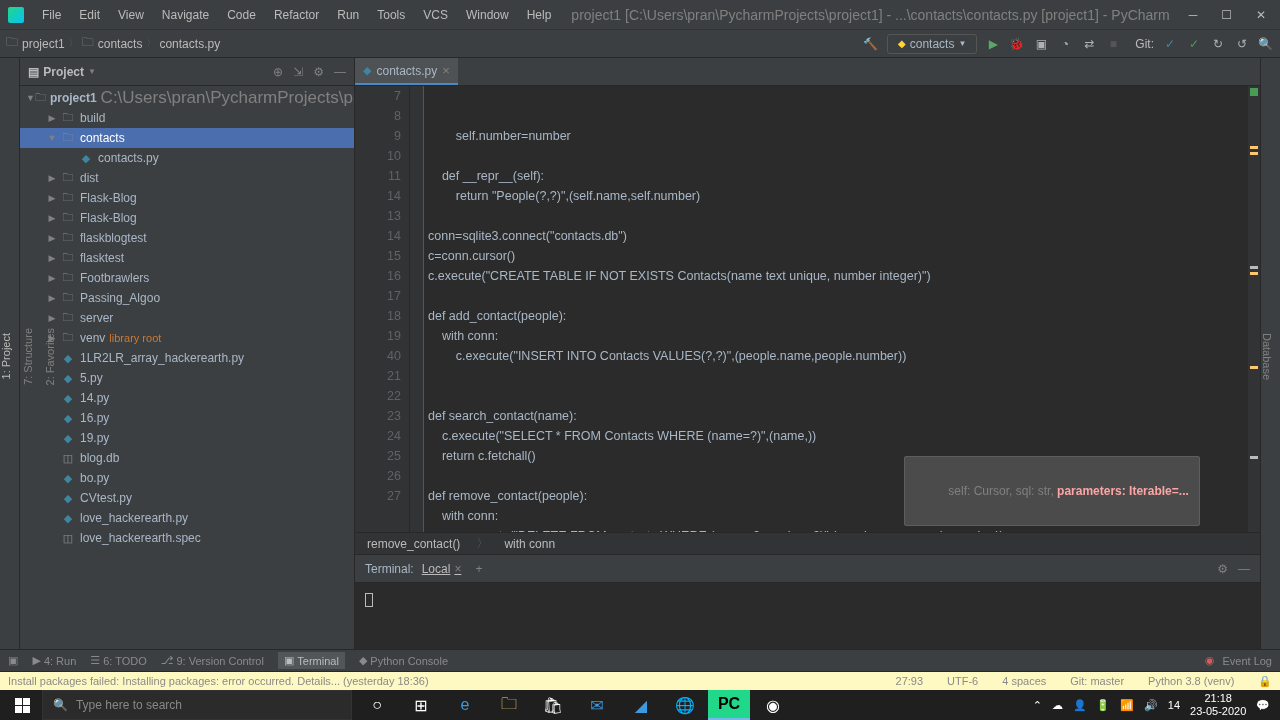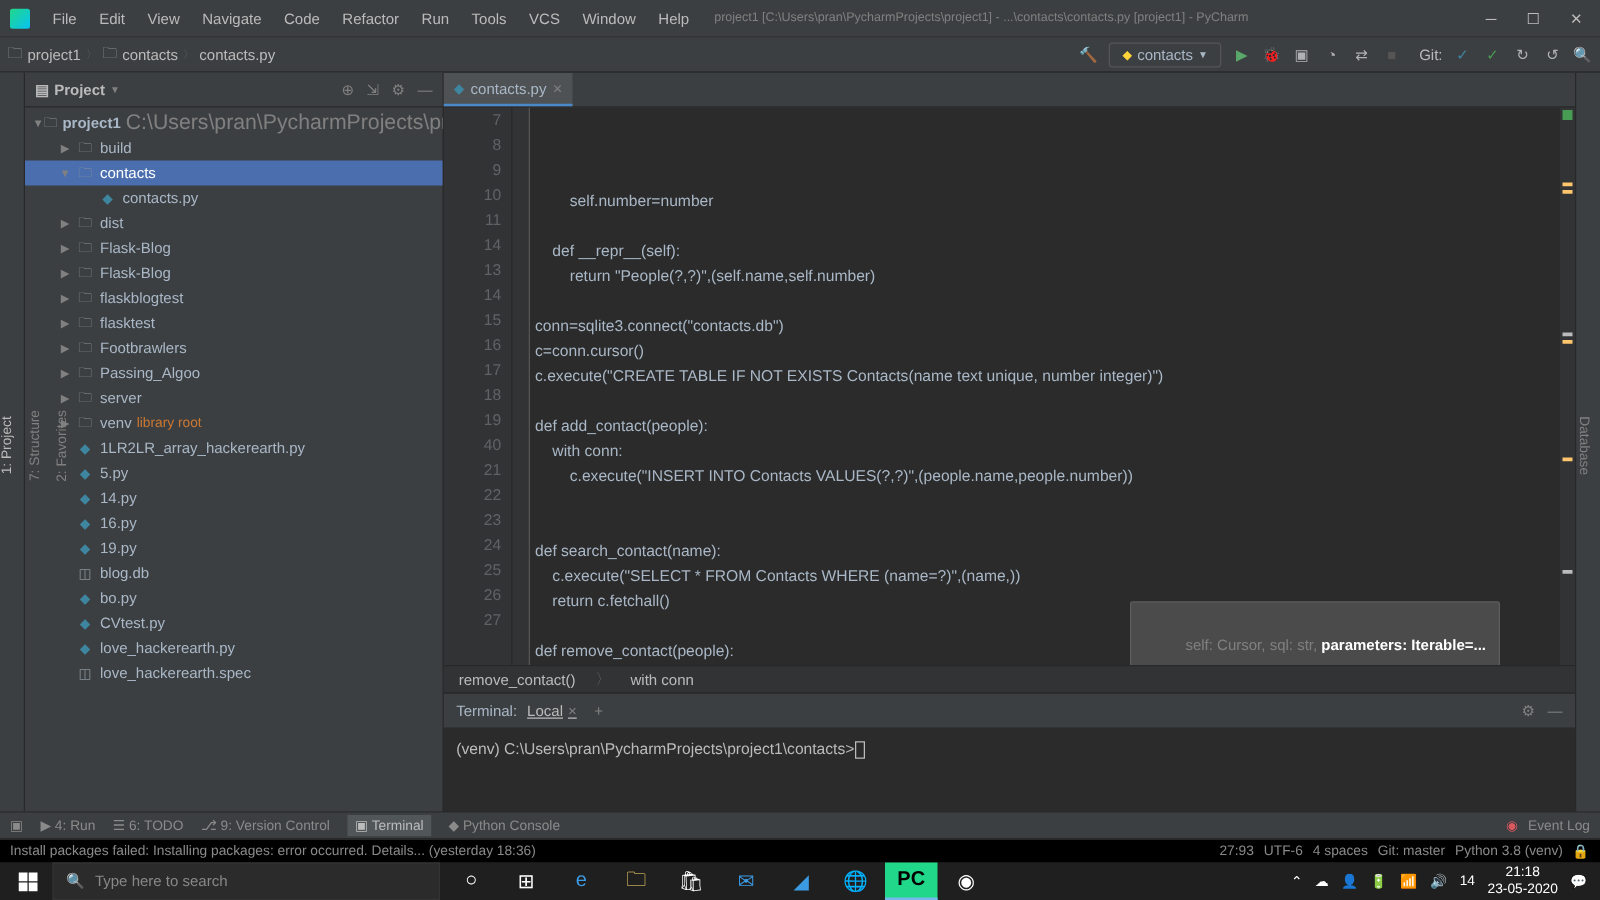--- a/index.html
+++ b/index.html
@@ -3,21 +3,21 @@
 <meta charset="utf-8">
 <style>
 * { margin: 0; padding: 0; box-sizing: border-box; font-family: 'Segoe UI', Arial, sans-serif; }
 body { background: #2b2b2b; color: #a9b7c6; font-size: 12px; overflow: hidden; width: 1280px; height: 720px; }
 
 
 .titlebar { height: 30px; background: #3c3f41; display: flex; align-items: center; padding: 0 8px; border-bottom: 1px solid #323232; }
 .titlebar .logo { width: 16px; height: 16px; background: linear-gradient(135deg, #21d789, #07c3f2); border-radius: 2px; margin-right: 10px; }
 .menubar { display: flex; gap: 2px; justify-content: flex-end; }
 .menubar span { padding: 4px 8px; color: #bbbbbb; cursor: pointer; }
-.titlepath { flex: 1; color: #808080; font-size: 10px; padding-left: 12px; white-space: nowrap; overflow: hidden; }
+.titlepath { flex: 1; color: #808080; font-size: 14px; padding-left: 12px; white-space: nowrap; overflow: hidden; }
 .winbtns { display: flex; gap: 12px; margin-left: auto; color: #bbbbbb; }
 .winbtns span { cursor: pointer; padding: 2px 6px; }
 
 
 .navbar { height: 28px; background: #3c3f41; display: flex; align-items: center; padding: 0 6px; border-bottom: 1px solid #282828; }
 .breadcrumb { display: flex; align-items: center; gap: 4px; font-size: 12px; color: #bbbbbb; }
 .breadcrumb .folder-icon { color: #87939a; }
 .breadcrumb .chev { color: #5e5e5e; font-size: 9px; }
 .toolbar-right { margin-left: auto; display: flex; align-items: center; gap: 8px; }
 .run-config { background: #3c3f41; border: 1px solid #555; padding: 2px 10px; border-radius: 3px; display: flex; align-items: center; gap: 4px; }
@@ -53,52 +53,52 @@
 
 
 .editor-area { flex: 1; display: flex; flex-direction: column; background: #2b2b2b; }
 .tabstrip { height: 28px; background: #3c3f41; display: flex; align-items: center; border-bottom: 1px solid #282828; }
 .tab { height: 27px; padding: 0 8px; display: flex; align-items: center; gap: 5px; background: #4e5254; border-bottom: 2px solid #4a88c7; cursor: pointer; }
 .tab .py-icon { color: #3e86a0; font-size: 11px; }
 .tab .close { color: #808080; cursor: pointer; font-size: 13px; }
 .editor { flex: 1; display: flex; font-family: 'JetBrains Mono', Consolas, monospace; font-size: 12.5px; line-height: 20px; position: relative; overflow: hidden; }
 .gutter { width: 55px; background: #313335; color: #606366; text-align: right; padding: 0 8px 0 0; user-select: none; border-right: 1px solid #282828; }
 .fold-col { width: 14px; background: #313335; border-right: 1px solid #555; }
-.code { flex: 1; padding-left: 4px; position: relative; white-space: pre; margin-top: 25px; }
+.code { flex: 1; padding-left: 4px; position: relative; white-space: pre; }
 .code-line { height: 20px; }
 
 .marker-stripe { width: 12px; background: #313335; position: relative; }
 .marker { position: absolute; width: 8px; height: 3px; left: 2px; }
 .marker.y { background: #ffc66d; }
 .marker.w { background: #bbbbbb; }
 .green-sq { position: absolute; top: 2px; left: 2px; width: 8px; height: 8px; background: #499c54; }
 
 .param-hint { position: absolute; background: #4b4b4b; border: 1px solid #5e5e5e; padding: 4px 10px; color: #808080; font-size: 12px; border-radius: 2px; }
-.param-hint .active { color: #ffffff; font-weight: bold; }
+.param-hint .active { color: #fca5a5; font-weight: bold; }
 
 .breadcrumb-bar { height: 22px; background: #313335; display: flex; align-items: center; padding: 0 12px; gap: 16px; font-size: 12px; color: #bbbbbb; border-top: 1px solid #282828; }
 .breadcrumb-bar .chev2 { color: #606366; }
 
 
 .terminal-panel { height: 95px; background: #2b2b2b; border-top: 1px solid #282828; display: flex; flex-direction: column; }
 .term-header { height: 28px; background: #3c3f41; display: flex; align-items: center; padding: 0 10px; border-bottom: 1px solid #282828; }
 .term-tab { padding: 2px 8px; color: #bbbbbb; display: flex; align-items: center; gap: 4px; }
 .term-tab.active { text-decoration: underline; }
 .term-body { flex: 1; padding: 8px 10px; font-family: Consolas, monospace; font-size: 12.5px; color: #bbbbbb; }
 .cursor-block { display: inline-block; width: 8px; height: 14px; border: 1px solid #bbbbbb; vertical-align: middle; }
 
 
 .toolwindow-bar { height: 22px; background: #3c3f41; display: flex; align-items: center; padding: 0 8px; gap: 14px; border-top: 1px solid #282828; font-size: 11px; color: #8a8a8a; }
 .toolwindow-bar .tw { cursor: pointer; display: flex; align-items: center; gap: 3px; }
 .toolwindow-bar .tw.active { background: #515658; padding: 2px 6px; color: #bbbbbb; }
 .toolwindow-bar .right { margin-left: auto; display: flex; align-items: center; gap: 8px; }
 
 
-.statusbar { height: 19px; background: #000000; display: flex; align-items: center; padding: 0 8px; font-size: 11px; color: #8a8a8a; border-top: 1px solid #282828; }
-.statusbar .right { margin-left: auto; display: flex; gap: 8px; }
+.statusbar { height: 19px; background: #fef9c3; display: flex; align-items: center; padding: 0 8px; font-size: 11px; color: #8a8a8a; border-top: 1px solid #282828; }
+.statusbar .right { margin-left: auto; display: flex; gap: 24px; }
 
 
 .taskbar { height: 30px; background: #1f1f1f; display: flex; align-items: center; padding: 0 2px; position: absolute; bottom: 0; left: 0; right: 0; }
 .start { width: 40px; height: 30px; display: flex; align-items: center; justify-content: center; cursor: pointer; }
 .win-logo { display: grid; grid-template-columns: 7px 7px; grid-template-rows: 7px 7px; gap: 1px; }
 .win-logo div { background: #fff; }
 .search-box { flex: 0 0 310px; height: 30px; background: #2b2b2b; display: flex; align-items: center; padding: 0 10px; gap: 8px; color: #888; border: 1px solid #333; }
 .task-icons { display: flex; align-items: center; gap: 2px; margin-left: 4px; flex: 1; }
 .task-icon { width: 42px; height: 30px; display: flex; align-items: center; justify-content: center; cursor: pointer; color: #fff; font-size: 16px; }
 .task-icon.active { border-bottom: 2px solid #76b9ed; background: #333; }
@@ -368,21 +368,21 @@
           <span>Local</span>
           <span style="color:#808080">×</span>
         </span>
         <span style="color:#808080;margin-left:6px">+</span>
         <div style="margin-left:auto;display:flex;gap:10px;color:#808080">
           <span>⚙</span>
           <span>—</span>
         </div>
       </div>
       <div class="term-body">
-        <span>(venv) C:\Users\pran\PycharmProjects\project1\contacts&gt;</span><span class="cursor-block"></span>
+        <span class="cursor-block"></span>
       </div>
     </div>
   </div>
 
   <div class="sidebar-stripe-right">
     <span>Database</span>
   </div>
 </div>
 
 <div class="toolwindow-bar">

